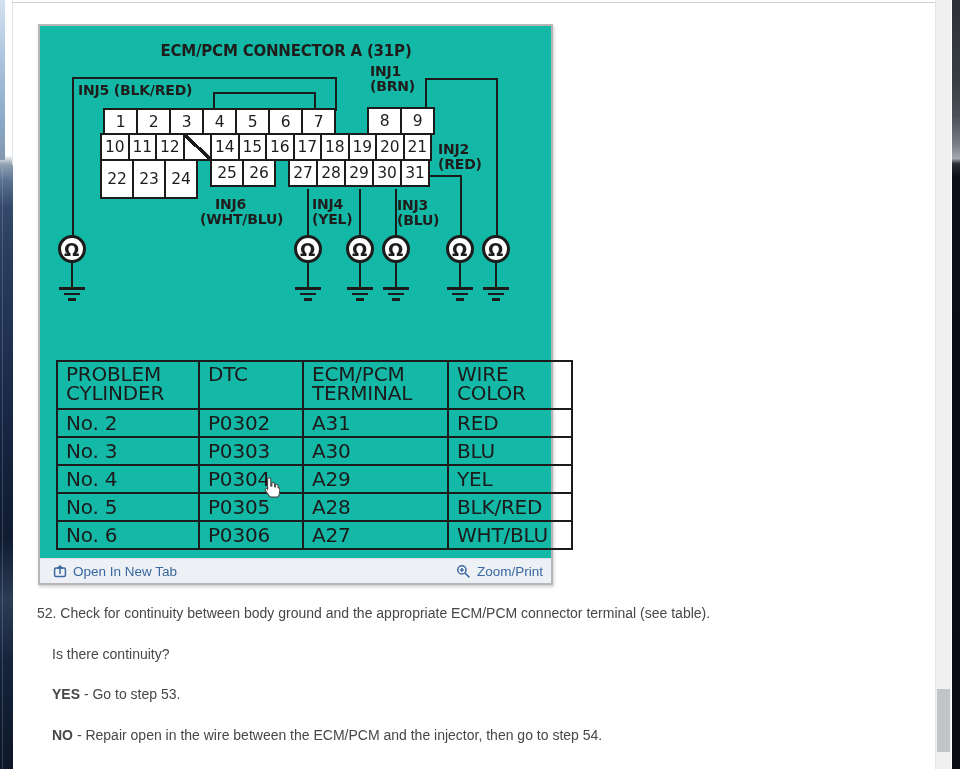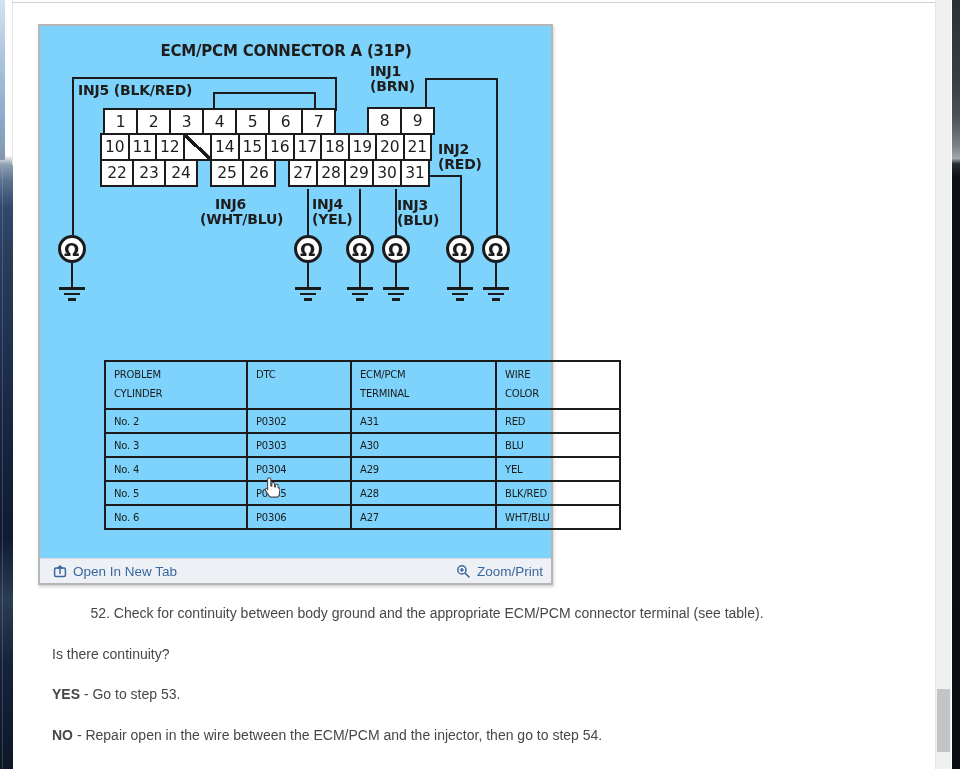--- a/index.html
+++ b/index.html
@@ -17,21 +17,21 @@
   .top-line{position:absolute;left:12px;top:2px;width:923px;height:1px;background:#ccd1d6;}
 
   .sb-track{position:absolute;left:935px;top:0;width:16px;height:769px;background:#f0f0f1;border-left:1px solid #e4e4e4;box-sizing:border-box;}
   .sb-thumb{position:absolute;left:937px;top:689px;width:13px;height:63px;background:#c2c5c8;}
   .sb-divider{position:absolute;left:951px;top:0;width:1px;height:769px;background:#ffffff;}
   .dark-strip{position:absolute;left:952px;top:0;width:8px;height:769px;
     background:linear-gradient(180deg,#2e3237 0%,#383d43 10%,#4a5057 15%,#7b828a 19%,#a2a9b0 20.6%,
       #2a2e33 21.3%,#0d1014 23%,#0b0e12 60%,#0a0d11 100%);}
 
   
-  .figure-panel{position:absolute;left:38px;top:24px;width:515px;height:561px;background:#7dd3fc;
+  .figure-panel{position:absolute;left:38px;top:24px;width:515px;height:561px;background:#14b8a6;
     border:2px solid #b6b6b6;box-sizing:border-box;box-shadow:1px 2px 3px rgba(0,0,0,0.18);}
   .scan{position:relative;width:511px;height:532px;color:#1e1d1b;letter-spacing:-0.2px;font-family:"DejaVu Sans",sans-serif;}
   .ln{position:absolute;background:#1b1b1b;}
   .fig-title{position:absolute;left:106px;top:16px;width:280px;text-align:center;font-weight:bold;font-size:15px;}
   .scan-label{position:absolute;font-weight:bold;font-size:14px;line-height:15px;white-space:nowrap;}
 
   .pin-row{position:absolute;display:flex;}
   .pin{display:flex;align-items:center;justify-content:center;border:2px solid #1b1b1b;margin-left:-2px;
     background:#fff;box-sizing:border-box;font-size:15.5px;height:100%;}
   .pin:first-child{margin-left:0;}
@@ -44,35 +44,35 @@
   .munit{position:absolute;top:209px;width:31px;}
   .munit .circ{width:28px;height:28px;border:3px solid #1b1b1b;border-radius:50%;margin:0 auto;
     display:flex;align-items:center;justify-content:center;font-size:18px;font-weight:bold;box-sizing:border-box;background:#fff;}
   .munit .stem{width:2px;height:24px;background:#1b1b1b;margin:0 auto;}
   .munit .g1{width:26px;height:2.5px;background:#1b1b1b;margin:0 auto;}
   .munit .g2{width:16px;height:2.5px;background:#1b1b1b;margin:3px auto 0;}
   .munit .g3{width:8px;height:2.5px;background:#1b1b1b;margin:3px auto 0;}
 
   .caption{position:absolute;left:133px;top:291px;width:240px;font-weight:bold;font-size:15px;}
 
-  .dtable{position:absolute;left:16px;top:334px;width:467px;border-collapse:collapse;font-size:10px;color:#1b1b1b;table-layout:fixed;margin-left:48px;}
+  .dtable{position:absolute;left:16px;top:334px;width:467px;border-collapse:collapse;font-size:20px;color:#1b1b1b;table-layout:fixed;}
   .dtable th,.dtable td{border:2px solid #1b1b1b;text-align:left;padding:1px 2px 1px 8px;font-weight:normal;overflow:hidden;white-space:nowrap;}
   .dtable th{height:42px;vertical-align:top;padding-top:3px;line-height:19px;}
   .dtable td{height:20px;}
   .c1{width:130px;}.c2{width:92px;}.c3{width:133px;}.c4{width:112px;}
 
   .cursor{position:absolute;left:222px;top:450px;}
 
   .fig-footer{position:absolute;left:0;top:532px;width:511px;height:25px;background:#edf1f6;border-top:1px solid #d9dde3;
     display:flex;align-items:center;justify-content:space-between;padding:0 8px 0 13px;box-sizing:border-box;}
   .fig-link{display:flex;align-items:center;gap:6px;font-size:13.5px;color:#3a67a0;text-decoration:none;cursor:pointer;font-family:"Liberation Sans",sans-serif;letter-spacing:0;}
   .fig-link svg{flex:0 0 auto;}
 
   
-  .step-text{position:absolute;font-size:14px;color:#474747;letter-spacing:0;text-align:center;}
+  .step-text{position:absolute;font-size:14px;color:#474747;letter-spacing:0;}
 </style>
 </head>
 <body>
 
 <div class="screen">
 
   <div class="left-strip"></div>
   <div class="left-strip-top"></div>
   <div class="left-strip-line"></div>
   <div class="panel-edge"></div>
@@ -144,21 +144,21 @@
           <div class="pin slash"></div>
           <div class="pin">14</div>
           <div class="pin">15</div>
           <div class="pin">16</div>
           <div class="pin">17</div>
           <div class="pin">18</div>
           <div class="pin">19</div>
           <div class="pin">20</div>
           <div class="pin">21</div>
         </div>
-      <div class="pin-row pins-w34" style="left:60px;top:133px;height:28px;">
+      <div class="pin-row pins-w34" style="left:60px;top:133px;height:40px;">
           <div class="pin">22</div>
           <div class="pin">23</div>
           <div class="pin">24</div>
         </div>
       <div class="pin-row pins-w34" style="left:170px;top:133px;height:28px;">
           <div class="pin">25</div>
           <div class="pin">26</div>
         </div>
       <div class="pin-row pins-w30" style="left:248px;top:133px;height:28px;">
           <div class="pin">27</div>

